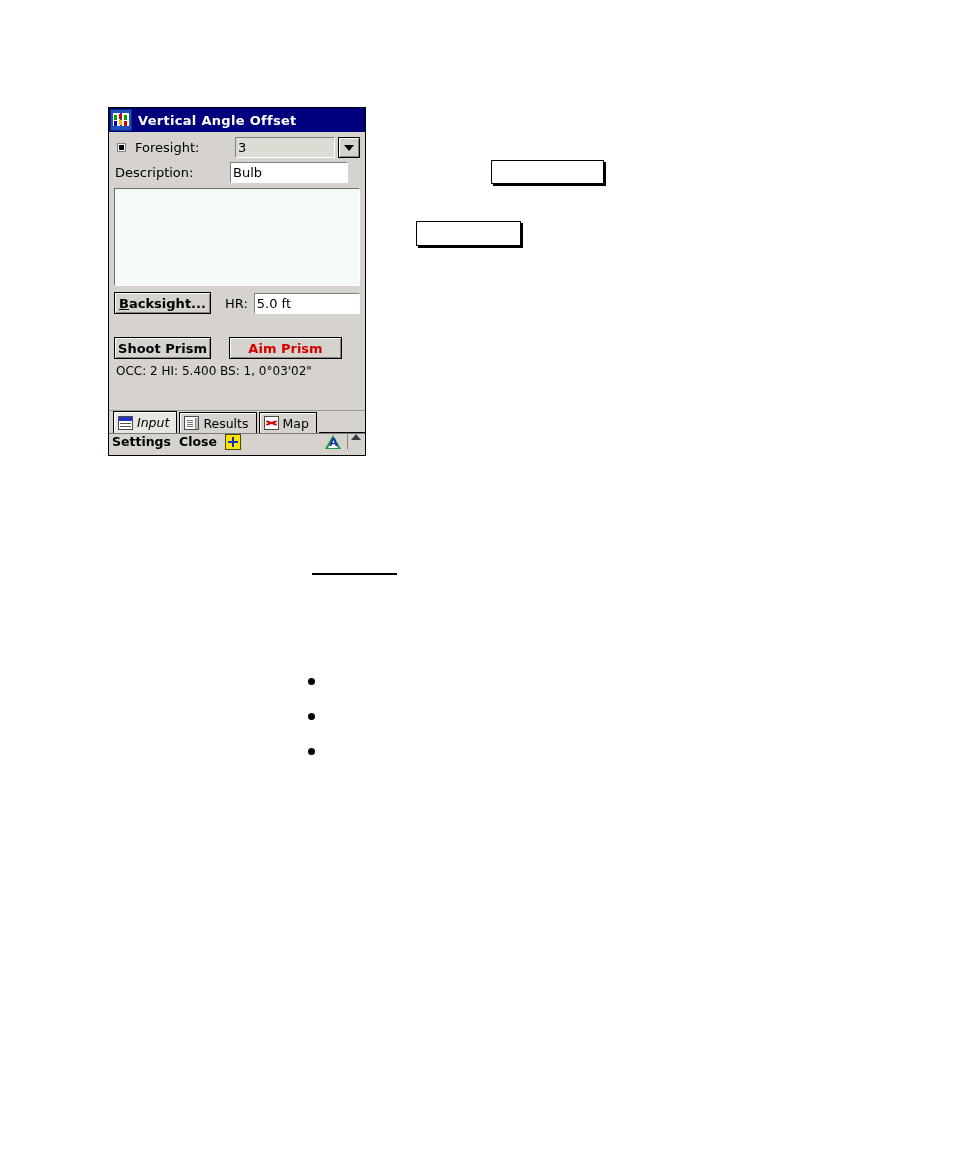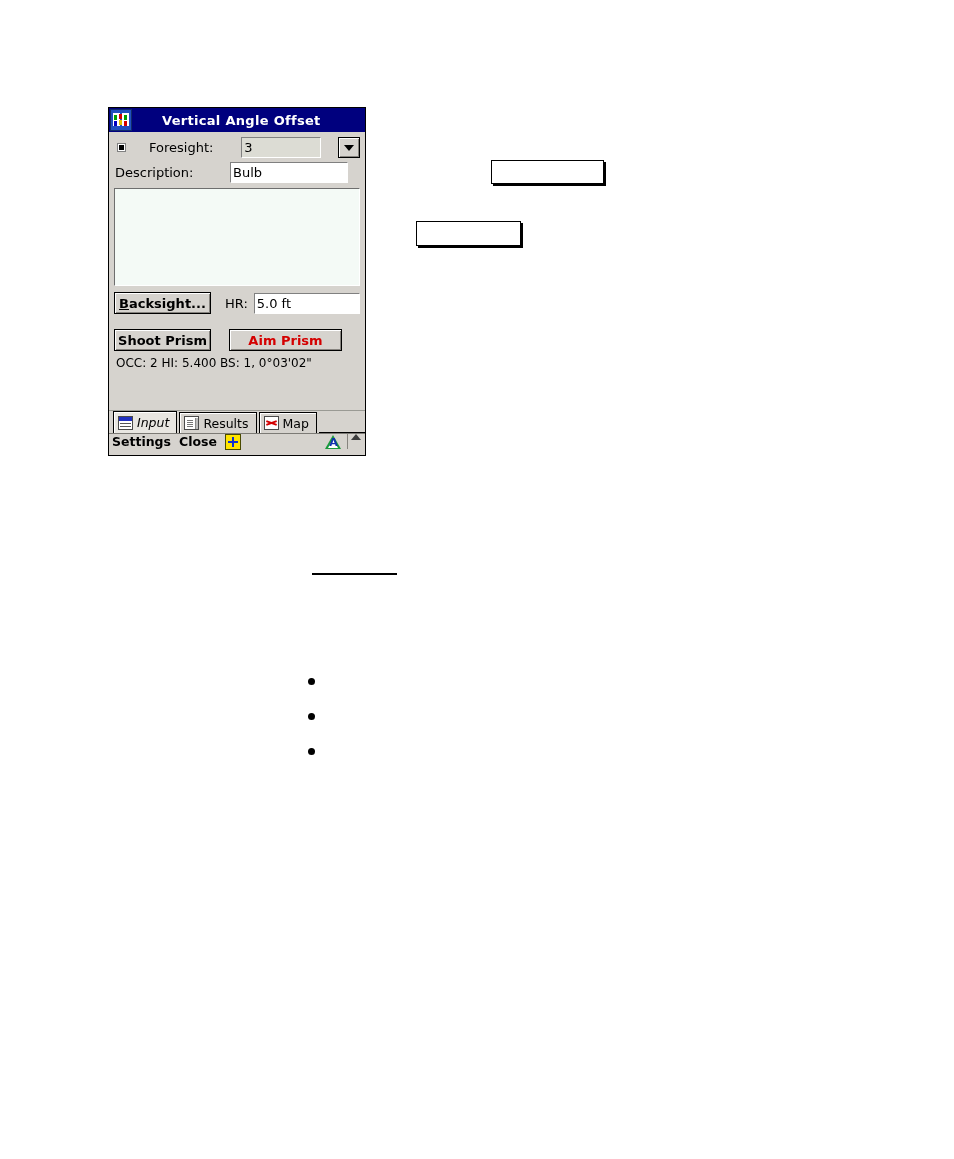--- a/index.html
+++ b/index.html
@@ -30,21 +30,20 @@
   }
 
   
   .titlebar {
     height: 24px;
     background: #00007e;
     display: flex;
     align-items: center;
     flex: none;
     box-sizing: border-box;
-    gap: 24px;
   }
   .titlebar-icon {
     width: 22px;
     height: 22px;
     margin-left: 1px;
     margin-right: 6px;
     flex: none;
     position: relative;
     background: #1f4fbf;
     border: 1px solid #102a6a;
@@ -89,21 +88,21 @@
     box-sizing: border-box;
     background: #d6d3ce;
   }
 
   .row {
     display: flex;
     align-items: center;
     flex: none;
   }
 
-  .row-foresight { margin-bottom: 4px; gap: 14px; }
+  .row-foresight { margin-bottom: 4px; }
 
   .bullet-square {
     width: 9px;
     height: 9px;
     background: #ffffff;
     border: 1px solid #808080;
     box-sizing: border-box;
     margin-left: 3px;
     margin-right: 9px;
     position: relative;
@@ -196,21 +195,21 @@
     white-space: nowrap;
     flex: none;
     font-family: "DejaVu Sans", sans-serif;
   }
   .btn-backsight { width: 97px; }
   .btn-shootprism { width: 97px; }
   .btn-aimzenith { width: 113px; color: #d40000; }
   .accel { text-decoration: underline; }
 
   .row-backsight { margin-top: 6px; }
-  .row-shoot { margin-top: 15px; }
+  .row-shoot { margin-top: 23px; }
 
   .lbl-hr {
     font-size: 13px;
     color: #000000;
     margin-left: 14px;
     margin-right: 6px;
     white-space: nowrap;
   }
 
   .statusline {

